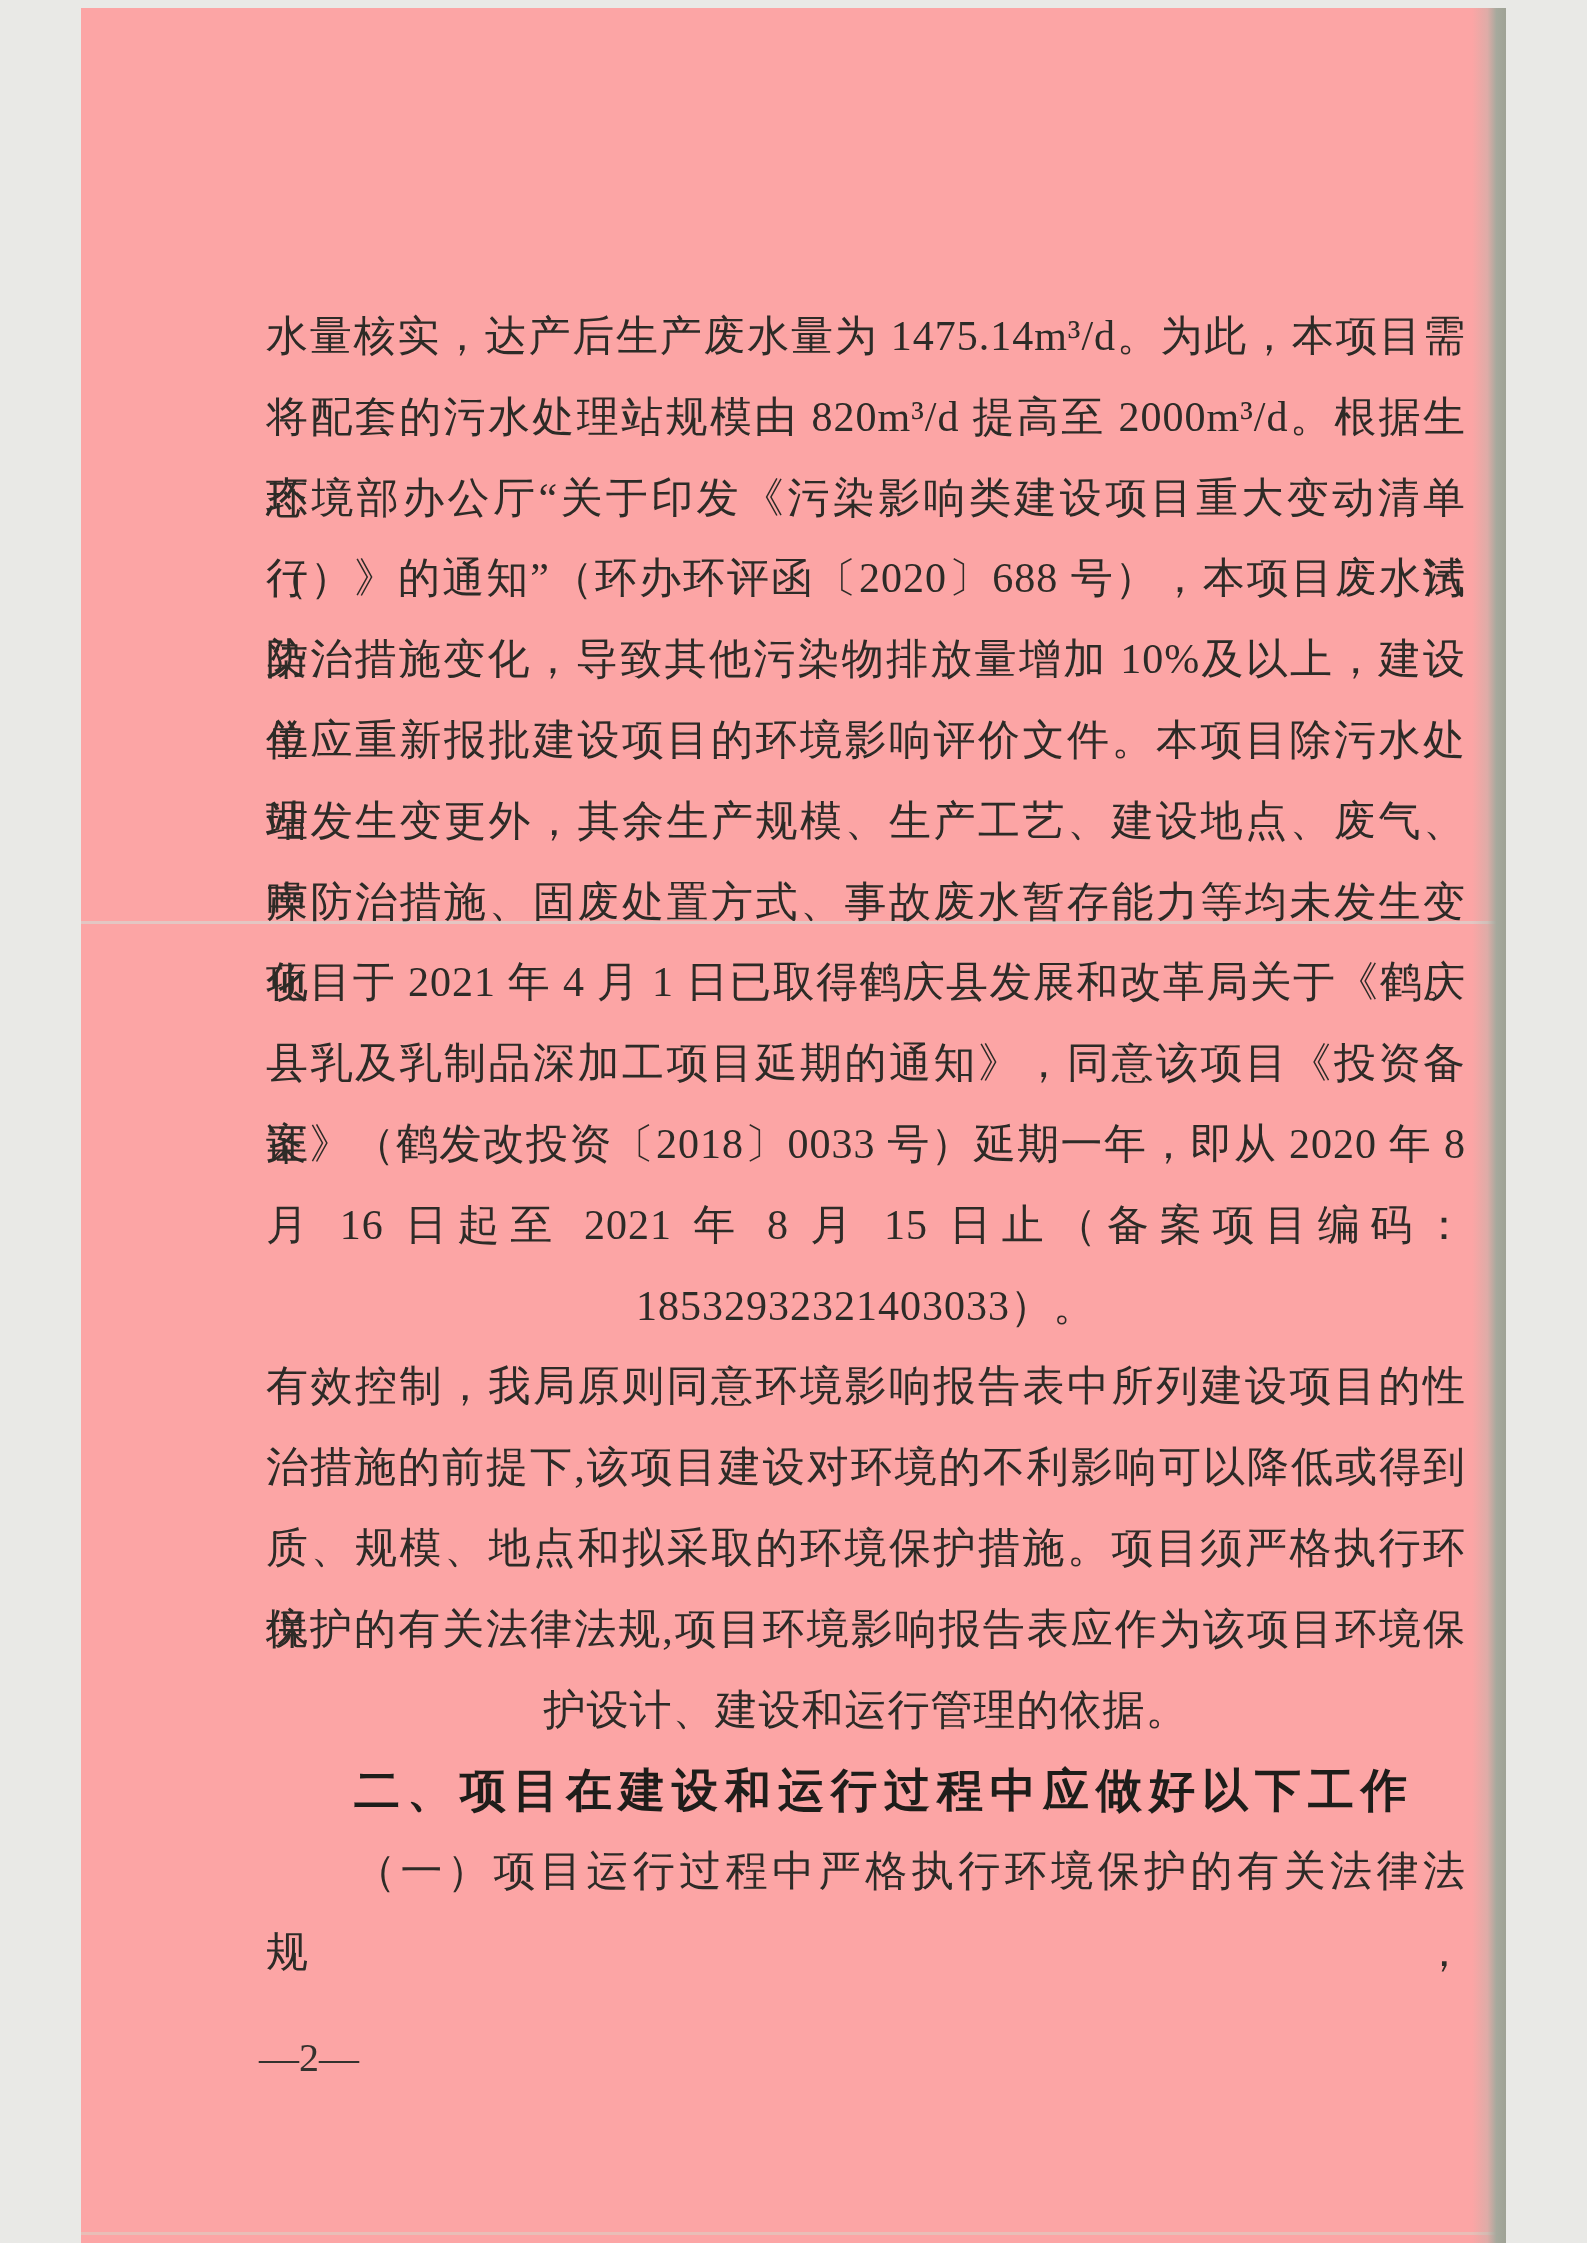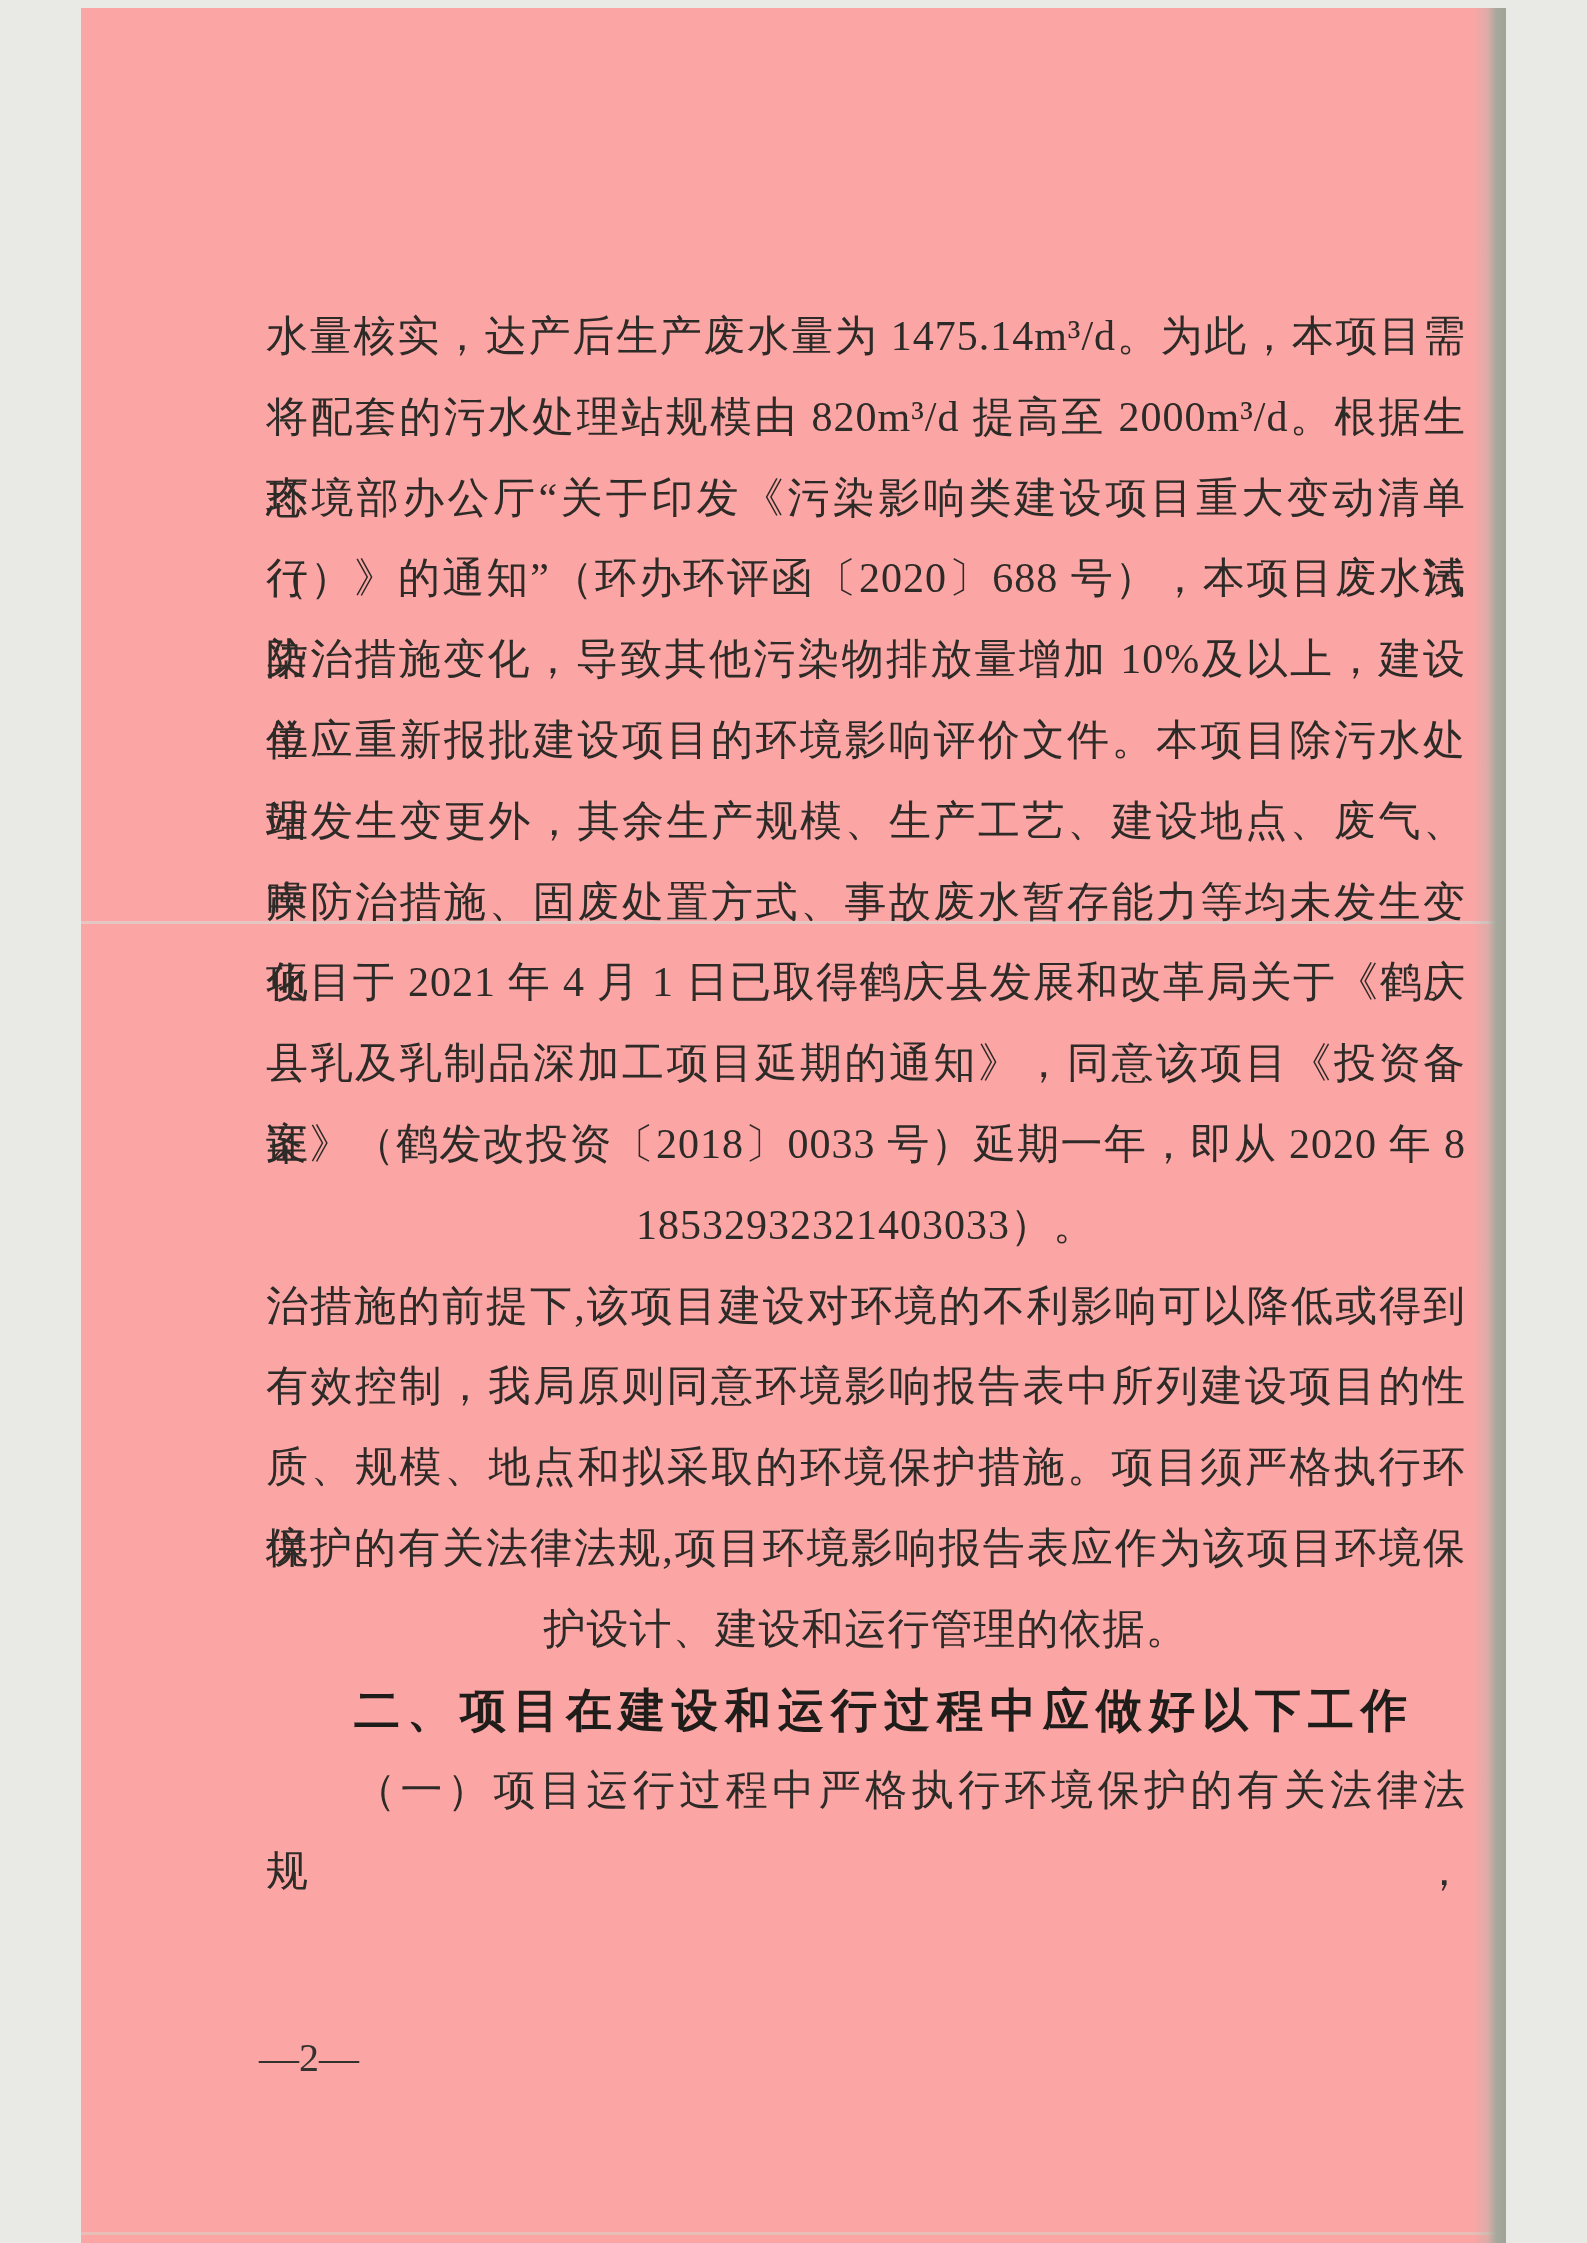--- a/index.html
+++ b/index.html
@@ -105,23 +105,24 @@
     <div class="line just">将配套的污水处理站规模由 820m³/d 提高至 2000m³/d。根据生态</div>
     <div class="line just">环境部办公厅“关于印发《污染影响类建设项目重大变动清单（试</div>
     <div class="line just">行）》的通知”（环办环评函〔2020〕688 号），本项目废水污染</div>
     <div class="line just">防治措施变化，导致其他污染物排放量增加 10%及以上，建设单</div>
     <div class="line just">位应重新报批建设项目的环境影响评价文件。本项目除污水处理</div>
     <div class="line just">站发生变更外，其余生产规模、生产工艺、建设地点、废气、噪</div>
     <div class="line just">声防治措施、固废处置方式、事故废水暂存能力等均未发生变化。</div>
     <div class="line just">项目于 2021 年 4 月 1 日已取得鹤庆县发展和改革局关于《鹤庆</div>
     <div class="line just">县乳及乳制品深加工项目延期的通知》，同意该项目《投资备案</div>
     <div class="line just">证》（鹤发改投资〔2018〕0033 号）延期一年，即从 2020 年 8</div>
+    <div class="line just">月 16 日起至 2021 年 8 月 15 日止（备案项目编码：</div>
     <div class="line plain">18532932321403033）。</div>
+    <div class="line just">有效控制，我局原则同意环境影响报告表中所列建设项目的性</div>
     <div class="line just">治措施的前提下,该项目建设对环境的不利影响可以降低或得到</div>
-    <div class="line just">有效控制，我局原则同意环境影响报告表中所列建设项目的性</div>
     <div class="line just">质、规模、地点和拟采取的环境保护措施。项目须严格执行环境</div>
     <div class="line just">保护的有关法律法规,项目环境影响报告表应作为该项目环境保</div>
     <div class="line plain">护设计、建设和运行管理的依据。</div>
     <div class="line heading ind2">二、项目在建设和运行过程中应做好以下工作</div>
     <div class="line just ind2">（一）项目运行过程中严格执行环境保护的有关法律法规，</div>
   </div>
 
   <div class="page-number">—2—</div>
 
   <div class="scan-rule-mid"></div>

